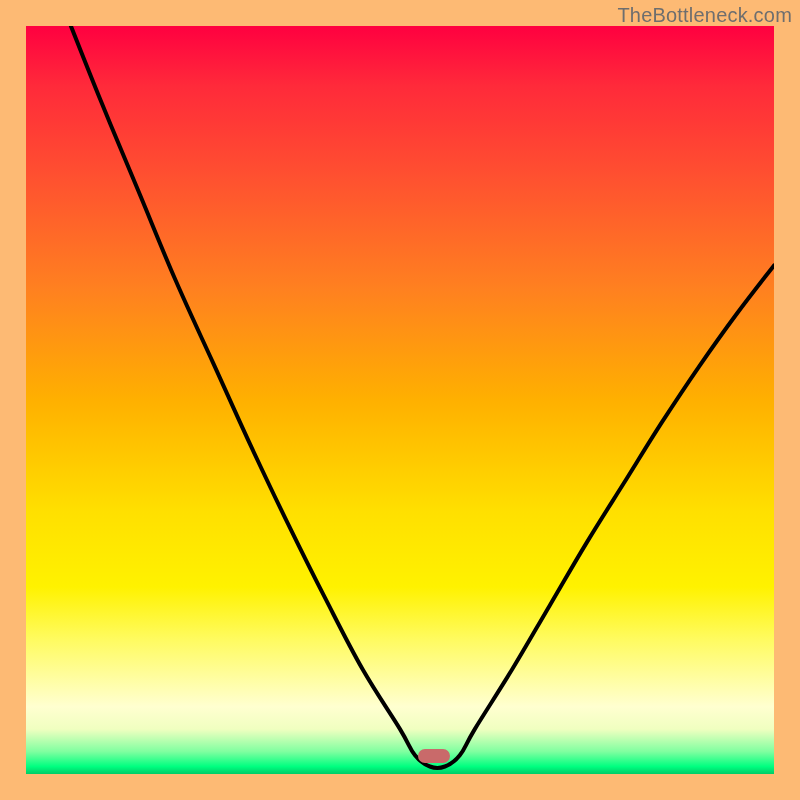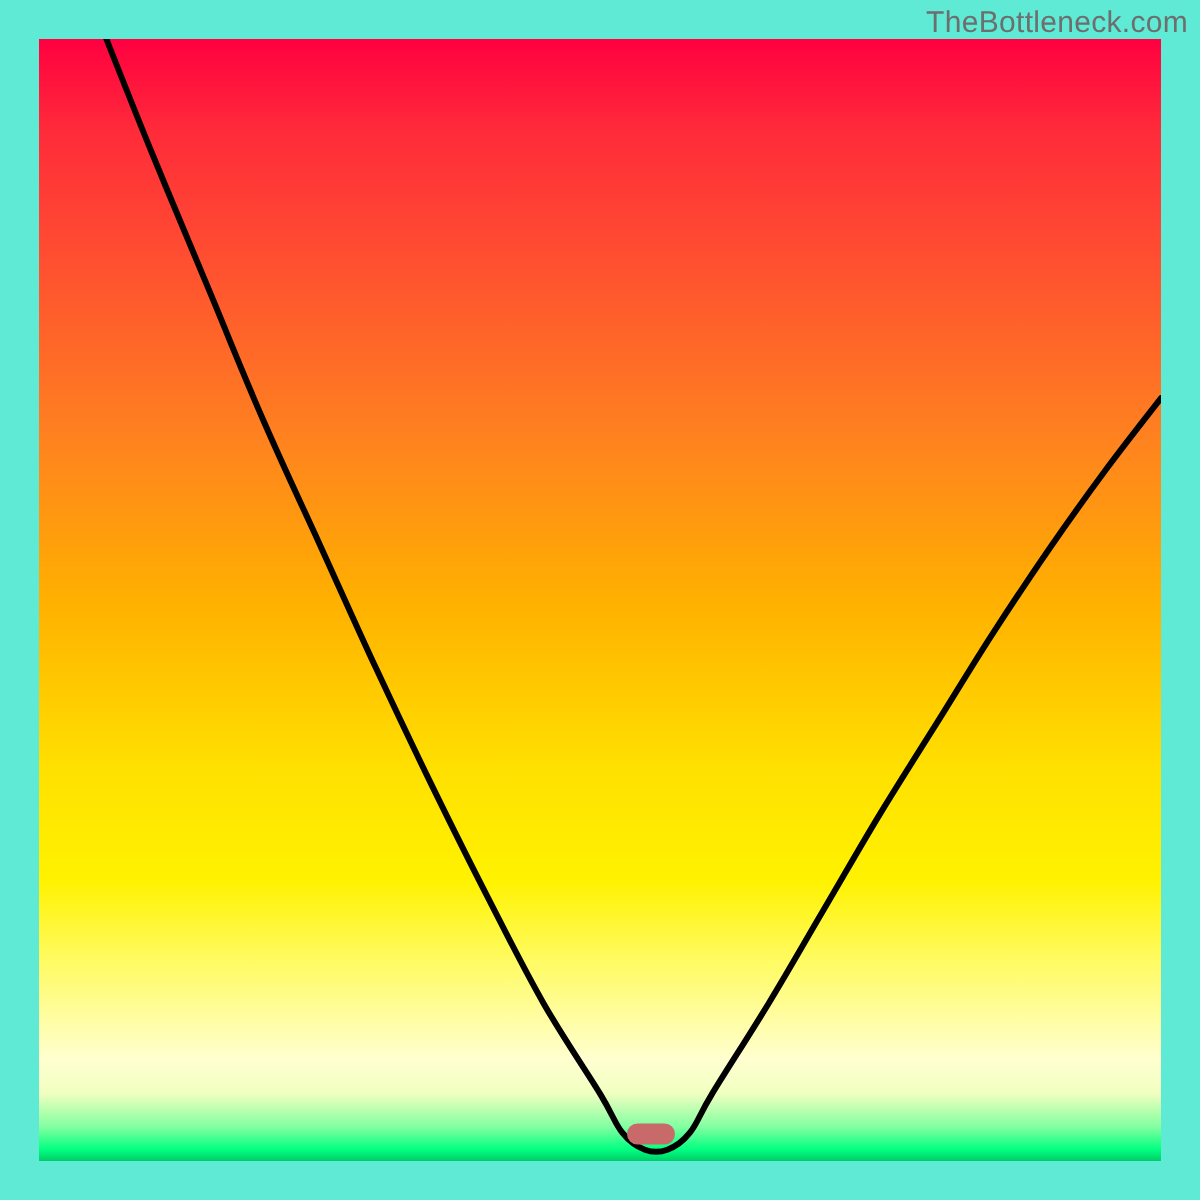--- a/index.html
+++ b/index.html
@@ -10,21 +10,21 @@
     background: #000000;
     overflow: hidden;
     font-family: Arial, Helvetica, sans-serif;
   }
   .frame {
     position: absolute;
     top: 0;
     left: 0;
     width: 800px;
     height: 800px;
-    background: #5eead4;
+    background: #fdba74;
   }
   .plot {
     position: absolute;
     top: 26px;
     left: 26px;
     width: 748px;
     height: 748px;
     background: linear-gradient(
       to bottom,
       #ff0040 0%,

